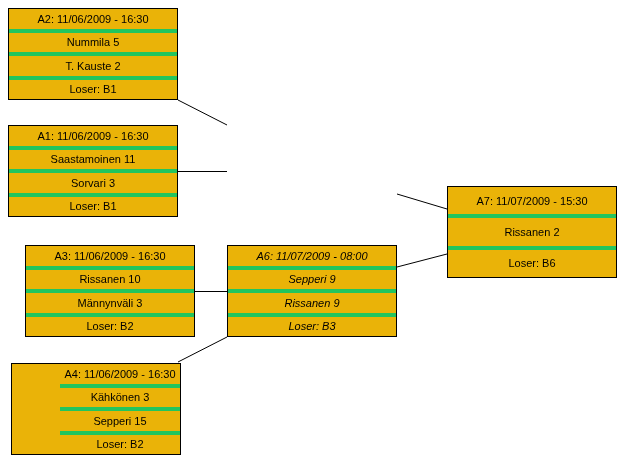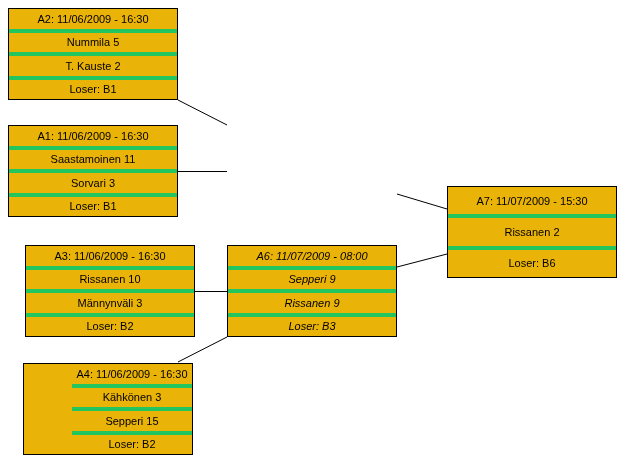--- a/index.html
+++ b/index.html
@@ -50,21 +50,21 @@
     white-space: nowrap;
     overflow: hidden;
   }
   .match .row + .row {
     border-top: 4px solid #22c55e;
   }
   
   .m-a2 { left: 8px;   top: 8px;   }
   .m-a1 { left: 8px;   top: 125px; }
   .m-a3 { left: 25px;   top: 245px; }
-  .m-a4 { left: 23px;   top: 363px; padding-left: 48px; }
+  .m-a4 { left: 11px;   top: 363px; padding-left: 48px; }
   .m-a5 { left: 227px; top: 125px; }
   .m-a6 { left: 227px; top: 245px; font-style: italic; }
   .m-a7 { left: 447px; top: 186px; }
 </style>
 </head>
 <body>
 
 <div class="canvas">
 
   <svg class="connectors" width="625" height="462" viewBox="0 0 625 462" xmlns="http://www.w3.org/2000/svg">

